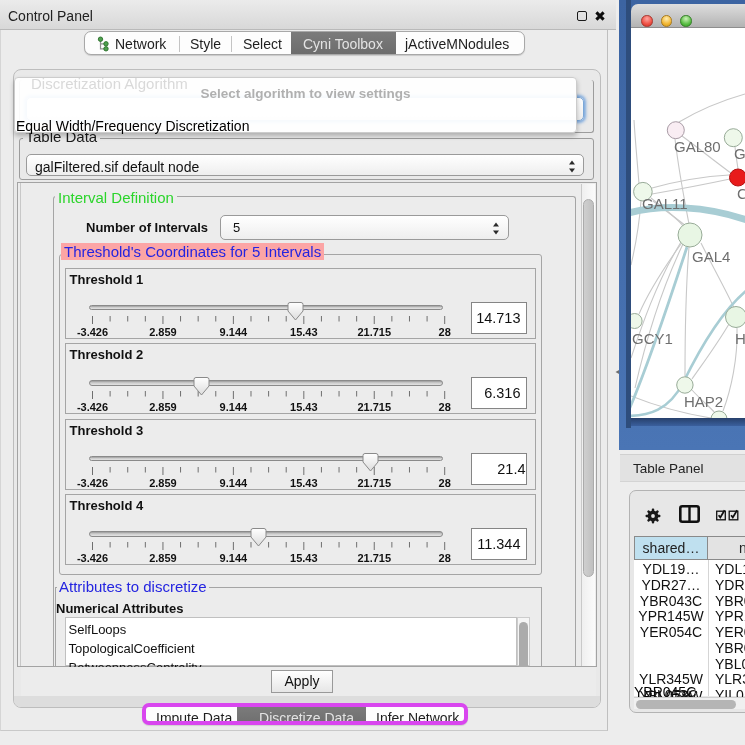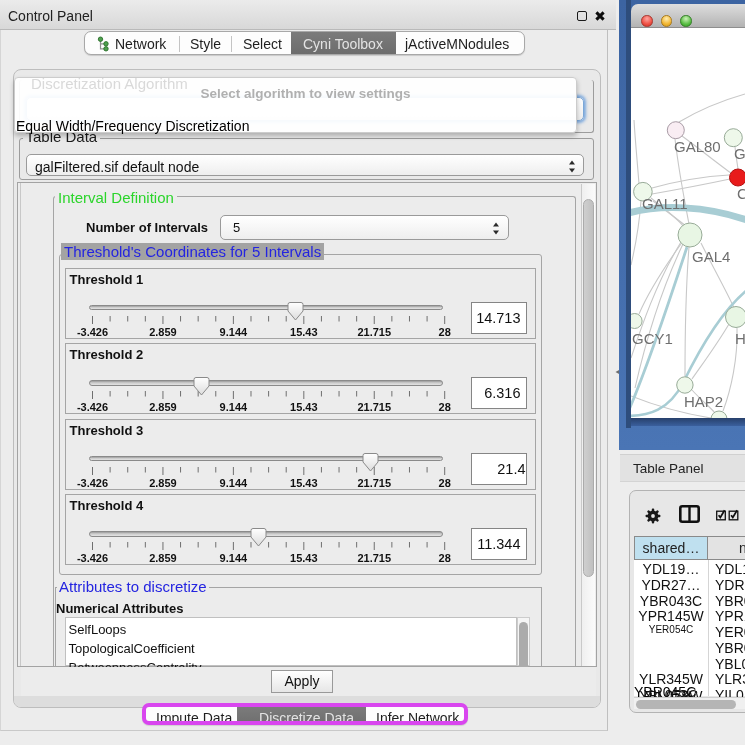--- a/index.html
+++ b/index.html
@@ -48,21 +48,21 @@
 <div class="abs" style="left:86px;top:220px;font-size:13px;font-weight:bold;color:#111;">Number of Intervals</div>
 <div class="abs" style="left:220px;top:215px;width:289px;height:25px;background:linear-gradient(#ffffff,#eeeeee);border:1px solid #9a9a9a;border-radius:5px;">
   <div class="abs" style="left:12px;top:4px;font-size:13px;color:#111;">5</div>
   <svg class="abs" style="right:8px;top:6px;" width="8" height="13" viewBox="0 0 8 13">
     <path d="M4 0.5 L7 4.5 L1 4.5 Z" fill="#2a2a2a"></path>
       <path d="M4 12.5 L7 8.5 L1 8.5 Z" fill="#2a2a2a"></path>
   </svg>
 </div>
 
 <div class="abs" style="left:59px;top:254px;width:483px;height:321px;border:1px solid #a5a5a5;border-radius:3px;"></div>
-<div class="abs" style="left:61px;top:243px;background:#a3a3a3;padding:0 3px;font-size:15px;color:#2424e0;">Threshold's Coordinates for 5 Intervals</div>
+<div class="abs" style="left:61px;top:243px;background:#fca5a5;padding:0 3px;font-size:15px;color:#2424e0;">Threshold's Coordinates for 5 Intervals</div>
 
 <div class="abs" style="left:65px;top:267.8px;width:471px;height:71px;border:1px solid #a5a5a5;background:#ececec;">
     <div class="abs" style="left:3.5px;top:3px;font-size:13px;font-weight:bold;color:#111;">Threshold 1</div>
     <div class="abs" style="left:23px;top:36px;width:354px;height:5.5px;border-radius:3px;background:linear-gradient(#9a9a9a,#cccccc 45%,#e3e3e3);border:1px solid #8a8a8a;"></div>
     <svg class="abs" style="left:0;top:0;" width="470" height="71" viewBox="0 0 470 71">
       <line x1="26.5" y1="47" x2="26.5" y2="55" stroke="#6f6f6f" stroke-width="1"></line>
       <line x1="44.11" y1="47" x2="44.11" y2="52.5" stroke="#6f6f6f" stroke-width="1"></line>
       <line x1="61.72" y1="47" x2="61.72" y2="52.5" stroke="#6f6f6f" stroke-width="1"></line>
       <line x1="79.33" y1="47" x2="79.33" y2="52.5" stroke="#6f6f6f" stroke-width="1"></line>
       <line x1="96.94" y1="47" x2="96.94" y2="55" stroke="#6f6f6f" stroke-width="1"></line>
@@ -383,21 +383,21 @@
     <div style="position:absolute;left:74px;top:0;width:1px;height:136px;background:#d5d5d5;"></div>
   </div>
   <div class="abs" style="left:4px;top:70px;width:74px;text-align:center;font-size:14px;color:#111;">YDL19…</div>
     <div class="abs" style="left:85px;top:70px;width:45px;font-size:14px;color:#111;">YDL1</div>
     <div class="abs" style="left:4px;top:85.76px;width:74px;text-align:center;font-size:14px;color:#111;">YDR27…</div>
     <div class="abs" style="left:85px;top:85.76px;width:45px;font-size:14px;color:#111;">YDR2</div>
     <div class="abs" style="left:4px;top:101.52px;width:74px;text-align:center;font-size:14px;color:#111;">YBR043C</div>
     <div class="abs" style="left:85px;top:101.52px;width:45px;font-size:14px;color:#111;">YBR0</div>
     <div class="abs" style="left:4px;top:117.28px;width:74px;text-align:center;font-size:14px;color:#111;">YPR145W</div>
     <div class="abs" style="left:85px;top:117.28px;width:45px;font-size:14px;color:#111;">YPR1</div>
-    <div class="abs" style="left:4px;top:133.04px;width:74px;text-align:center;font-size:10px;color:#111;">YER054C</div>
+    <div class="abs" style="left:4px;top:133.04px;width:74px;text-align:center;font-size:14px;color:#111;">YER054C</div>
     <div class="abs" style="left:85px;top:133.04px;width:45px;font-size:14px;color:#111;">YER0</div>
     <div class="abs" style="left:4px;top:148.8px;width:74px;text-align:left;font-size:14px;color:#000000;margin-top:44px;">YBR045C</div>
     <div class="abs" style="left:85px;top:148.8px;width:45px;font-size:14px;color:#111;">YBR0</div>
     <div class="abs" style="left:4px;top:164.56px;width:74px;text-align:center;font-size:14px;color:#111;margin-top:32px;">YBL079W</div>
     <div class="abs" style="left:85px;top:164.56px;width:45px;font-size:14px;color:#111;">YBL0</div>
     <div class="abs" style="left:4px;top:180.32px;width:74px;text-align:center;font-size:14px;color:#111;">YLR345W</div>
     <div class="abs" style="left:85px;top:180.32px;width:45px;font-size:14px;color:#111;">YLR3</div>
     <div class="abs" style="left:4px;top:196.07999999999998px;width:74px;text-align:center;font-size:14px;color:#111;">YIL053C</div>
     <div class="abs" style="left:85px;top:196.07999999999998px;width:45px;font-size:14px;color:#111;">YIL0</div>
 

